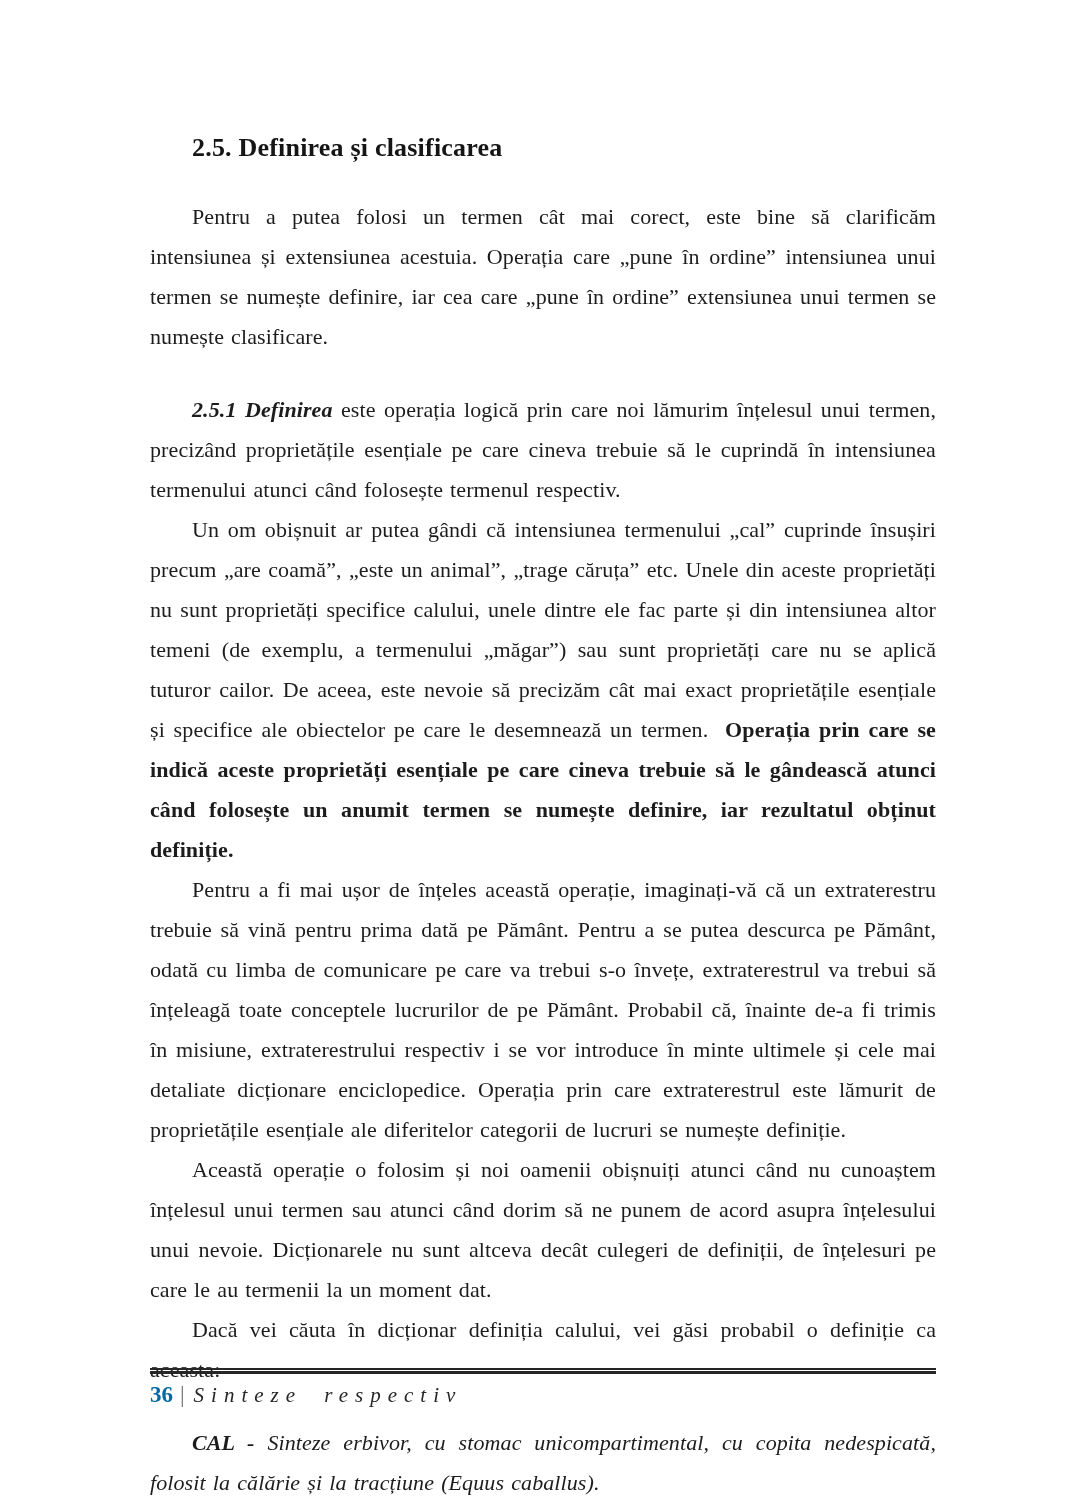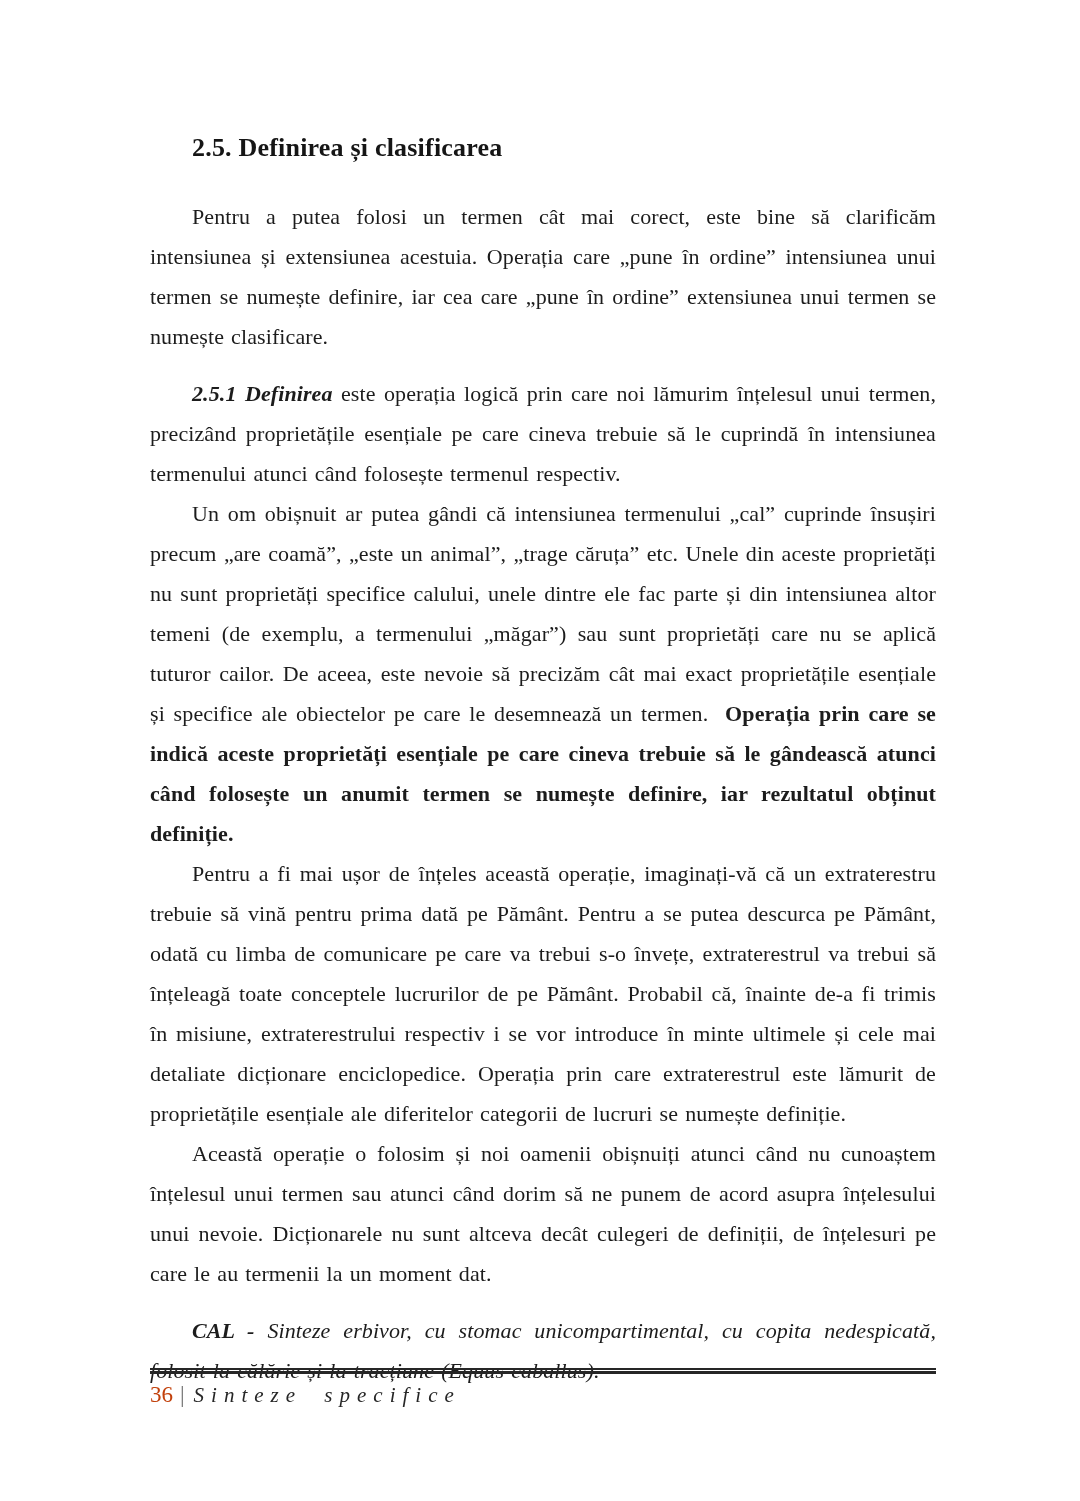--- a/index.html
+++ b/index.html
@@ -35,21 +35,21 @@
     line-height: 40px;
     text-align: justify;
     word-spacing: 1.5px;
     letter-spacing: 0.1px;
   }
   .content p {
     margin: 0;
     text-indent: 42px;
   }
   .content p.space-before {
-    margin-top: 17px;
+    margin-top: 33px;
   }
   .run-n { font-style: normal; font-weight: normal; }
   .run-b { font-weight: bold; margin-left: 8px; }
   .run-i { font-style: italic; }
   .run-bi { font-weight: bold; font-style: italic; }
   .footer {
     position: absolute;
     top: 1368px;
     left: 150px;
     width: 786px;
@@ -58,22 +58,22 @@
     height: 1px;
     border-top: 2px solid #262626;
     border-bottom: 3px solid #262626;
   }
   .footer-line {
     margin-top: 8px;
     font-size: 23px;
     white-space: nowrap;
   }
   .page-number {
-    font-weight: normal;
-    color: #c2410c;
+    font-weight: bold;
+    color: #0369a1;
   }
   .footer-sep {
     color: #6e6e6e;
     margin: 0 9px 0 7px;
     font-weight: normal;
   }
   .footer-section {
     font-style: italic;
     font-size: 21px;
     letter-spacing: 7px;
@@ -87,23 +87,24 @@
 <div class="page">
 
   <h1 class="heading">2.5. Definirea și clasificarea</h1>
 
   <div class="content" id="article-body">
       <p><span class="run-n">Pentru a putea folosi un termen cât mai corect, este bine să clarificăm intensiunea și extensiunea acestuia. Operația care „pune în ordine” intensiunea unui termen se numește definire, iar cea care „pune în ordine” extensiunea unui termen se numește clasificare.</span></p>
       <p class="space-before"><span class="run-bi">2.5.1 Definirea</span><span class="run-n"> este operația logică prin care noi lămurim înțelesul unui termen, precizând proprietățile esențiale pe care cineva trebuie să le cuprindă în intensiunea termenului atunci când folosește termenul respectiv.</span></p>
       <p><span class="run-n">Un om obișnuit ar putea gândi că intensiunea termenului „cal” cuprinde însușiri precum „are coamă”, „este un animal”, „trage căruța” etc. Unele din aceste proprietăți nu sunt proprietăți specifice calului, unele dintre ele fac parte și din intensiunea altor temeni (de exemplu, a termenului „măgar”) sau sunt proprietăți care nu se aplică tuturor cailor. De aceea, este nevoie să precizăm cât mai exact proprietățile esențiale și specifice ale obiectelor pe care le desemnează un termen. </span><span class="run-b">Operația prin care se indică aceste proprietăți esențiale pe care cineva trebuie să le gândească atunci când folosește un anumit termen se numește definire, iar rezultatul obținut definiție.</span></p>
       <p><span class="run-n">Pentru a fi mai ușor de înțeles această operație, imaginați-vă că un extraterestru trebuie să vină pentru prima dată pe Pământ. Pentru a se putea descurca pe Pământ, odată cu limba de comunicare pe care va trebui s-o învețe, extraterestrul va trebui să înțeleagă toate conceptele lucrurilor de pe Pământ. Probabil că, înainte de-a fi trimis în misiune, extraterestrului respectiv i se vor introduce în minte ultimele și cele mai detaliate dicționare enciclopedice. Operația prin care extraterestrul este lămurit de proprietățile esențiale ale diferitelor categorii de lucruri se numește definiție.</span></p>
       <p><span class="run-n">Această operație o folosim și noi oamenii obișnuiți atunci când nu cunoaștem înțelesul unui termen sau atunci când dorim să ne punem de acord asupra înțelesului unui nevoie. Dicționarele nu sunt altceva decât culegeri de definiții, de înțelesuri pe care le au termenii la un moment dat.</span></p>
+      <p><span class="run-n">Dacă vei căuta în dicționar definiția calului, vei găsi probabil o definiție ca aceasta:</span></p>
       <p class="space-before"><span class="run-bi">CAL - </span><span class="run-i">Sinteze erbivor, cu stomac unicompartimental, cu copita nedespicată, folosit la călărie și la tracțiune (Equus caballus).</span></p>
     </div>
 
   <div class="footer">
     <div class="footer-rule"></div>
     <div class="footer-line">
-      <span class="page-number">36</span><span class="footer-sep">|</span><span class="footer-section">Sinteze specifice</span>
+      <span class="page-number">36</span><span class="footer-sep">|</span><span class="footer-section">Sinteze respectiv</span>
     </div>
   </div>
 
 </div>
 
 </body></html>

